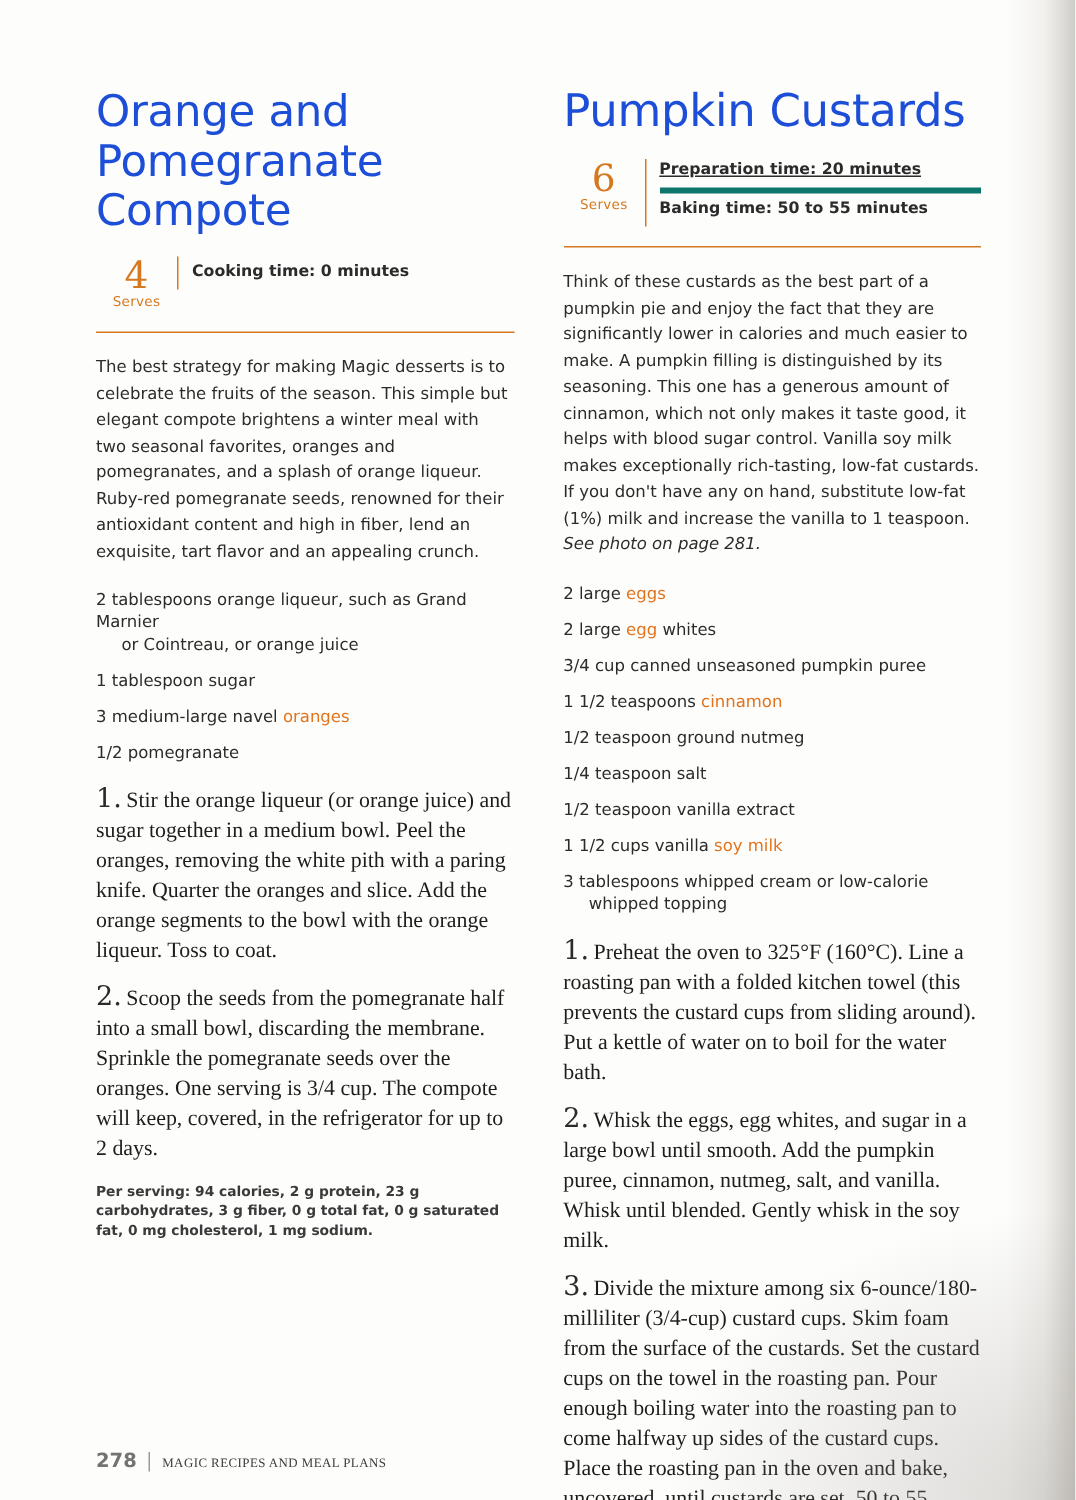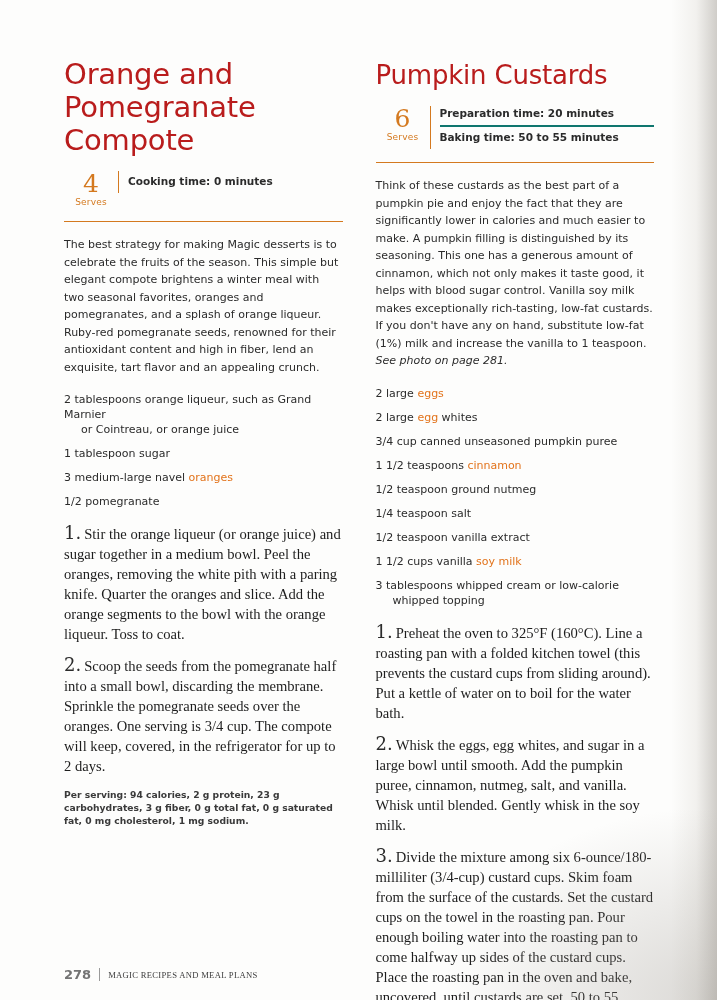--- a/index.html
+++ b/index.html
@@ -48,30 +48,30 @@
     display: flex;
     gap: 33px;
   }
   .col {
     width: 279px;
   }
 
   h1.recipe-title {
     font-family: "DejaVu Sans", sans-serif;
     font-weight: 400;
-    color: #b91c1c;
+    color: #1d4ed8;
     margin: 0 0 6px 0;
     letter-spacing: -0.2px;
   }
   .col-left h1.recipe-title {
     font-size: 29px;
     line-height: 33px;
   }
   .col-right h1.recipe-title {
-    font-size: 26px;
+    font-size: 30px;
     line-height: 34px;
   }
 
   
   .meta {
     display: flex;
     align-items: flex-start;
     margin-top: 14px;
     margin-bottom: 14px;
   }
@@ -102,22 +102,23 @@
   }
   .time-row {
     font-family: "DejaVu Sans", sans-serif;
     font-size: 10.5px;
     line-height: 14px;
     font-weight: bold;
     color: #2b2b2b;
     padding: 3px 0 5px 0;
   }
   .time-row.top {
-    border-bottom: 2px solid #0f766e;
+    border-bottom: 4px solid #0f766e;
     padding-top: 0;
+    text-decoration: underline;
   }
   .meta-rule {
     height: 1px;
     background: #d4791f;
     margin-top: -1px;
     margin-bottom: 14px;
   }
 
   .intro {
     font-family: "DejaVu Sans", sans-serif;

